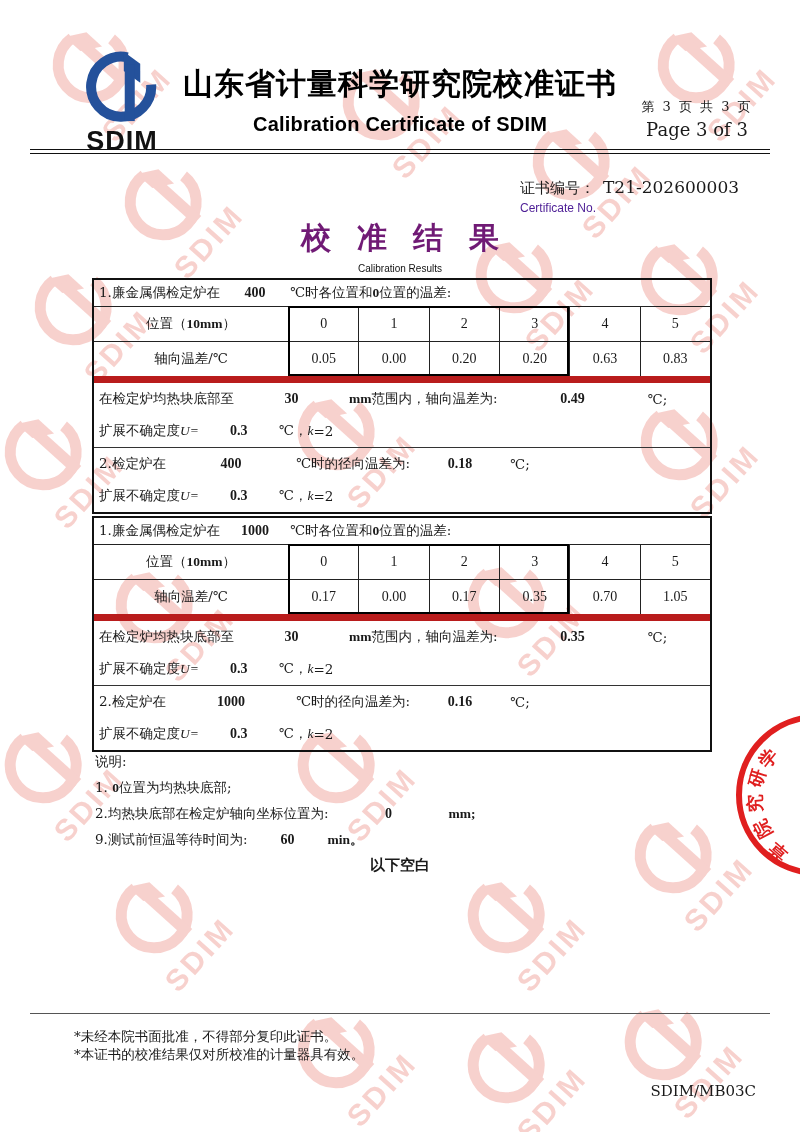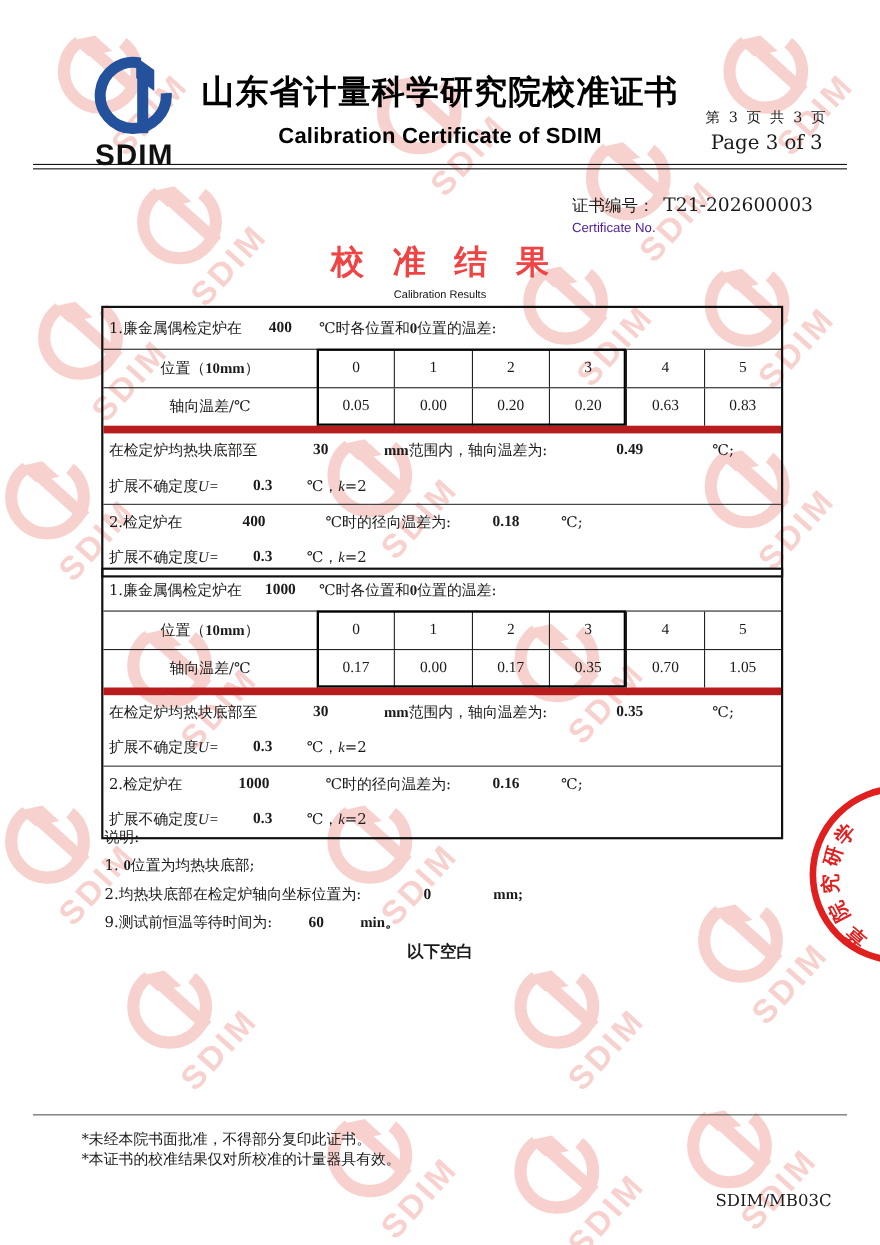--- a/index.html
+++ b/index.html
@@ -30,28 +30,28 @@
   .page-en { font-size:18px; margin-top:3px; }
   .dbl-line { position:absolute; left:30px; right:30px; top:149px; height:3px;
     border-top:1.6px solid #111; border-bottom:1.6px solid #111; }
   
   .cert-block { position:absolute; left:520px; top:177px; }
   .cert-row { font-size:15px; white-space:nowrap; }
   .cert-no { font-size:17px; margin-left:8px; }
   .cert-en { font-family:"Liberation Sans",sans-serif; font-size:12px; margin-top:3px; color:#4c1d95; }
   
   .results-title { position:absolute; left:0; right:0; top:218px; text-align:center; }
-  .rt-cn { font-size:30px; font-weight:bold; letter-spacing:26px; text-indent:26px; color:#ef4444; }
+  .rt-cn { font-size:30px; font-weight:bold; letter-spacing:26px; text-indent:26px; color:#701a75; }
   .rt-en { font-family:"Liberation Sans",sans-serif; font-size:10px; margin-top:4px; color:#111; }
   
   .cal-table { position:absolute; left:92px; width:620px; border:2px solid #111; box-sizing:border-box; }
   .tbl1 { top:278px; } .tbl2 { top:516px; }
   .t-line { height:32px; display:flex; align-items:center; padding-left:5px;
     font-size:13.5px; white-space:nowrap; }
-  .t-line1 { height:37px; }
+  .t-line1 { height:26px; }
   .t-divider { border-top:1px solid #333; }
   .grid { position:relative; border-top:1px solid #222; border-bottom:7px solid #b91c1c; }
   .g-row { display:flex; height:34px; }
   .g-row + .g-row { border-top:1px solid #222; }
   .g-label { width:195px; border-right:1px solid #222; display:flex; align-items:center;
     justify-content:center; font-size:13.5px; box-sizing:border-box; }
   .g-cell { flex:1; border-right:1px solid #222; display:flex; align-items:center;
     justify-content:center; font-family:"Liberation Serif",serif; font-size:14px; }
   .g-cell.last { border-right:none; }
   .thickbox { position:absolute; left:194px; top:-1px; width:281px; height:70px;

